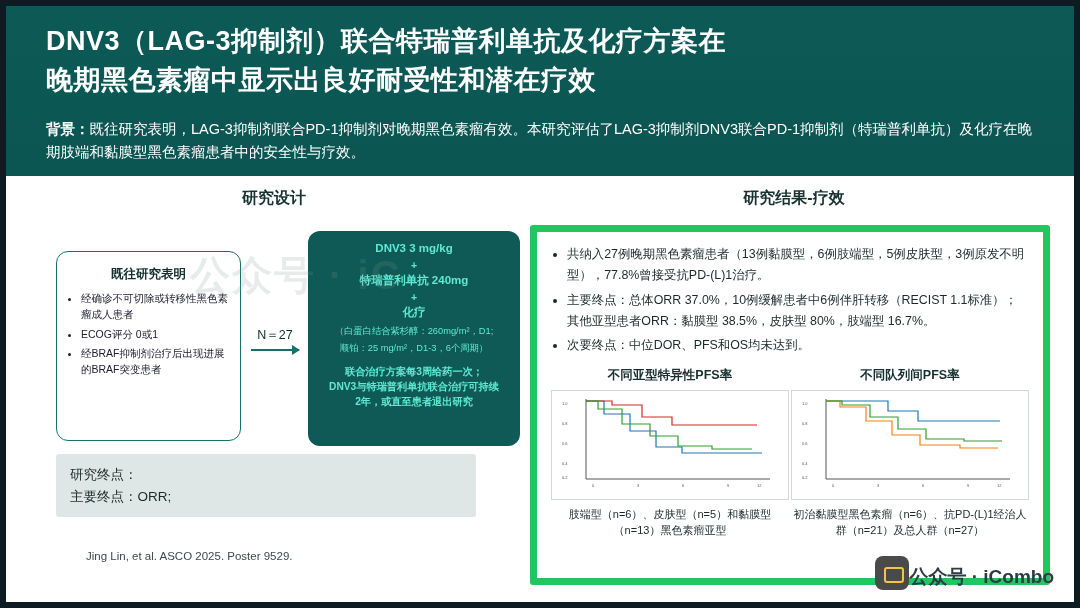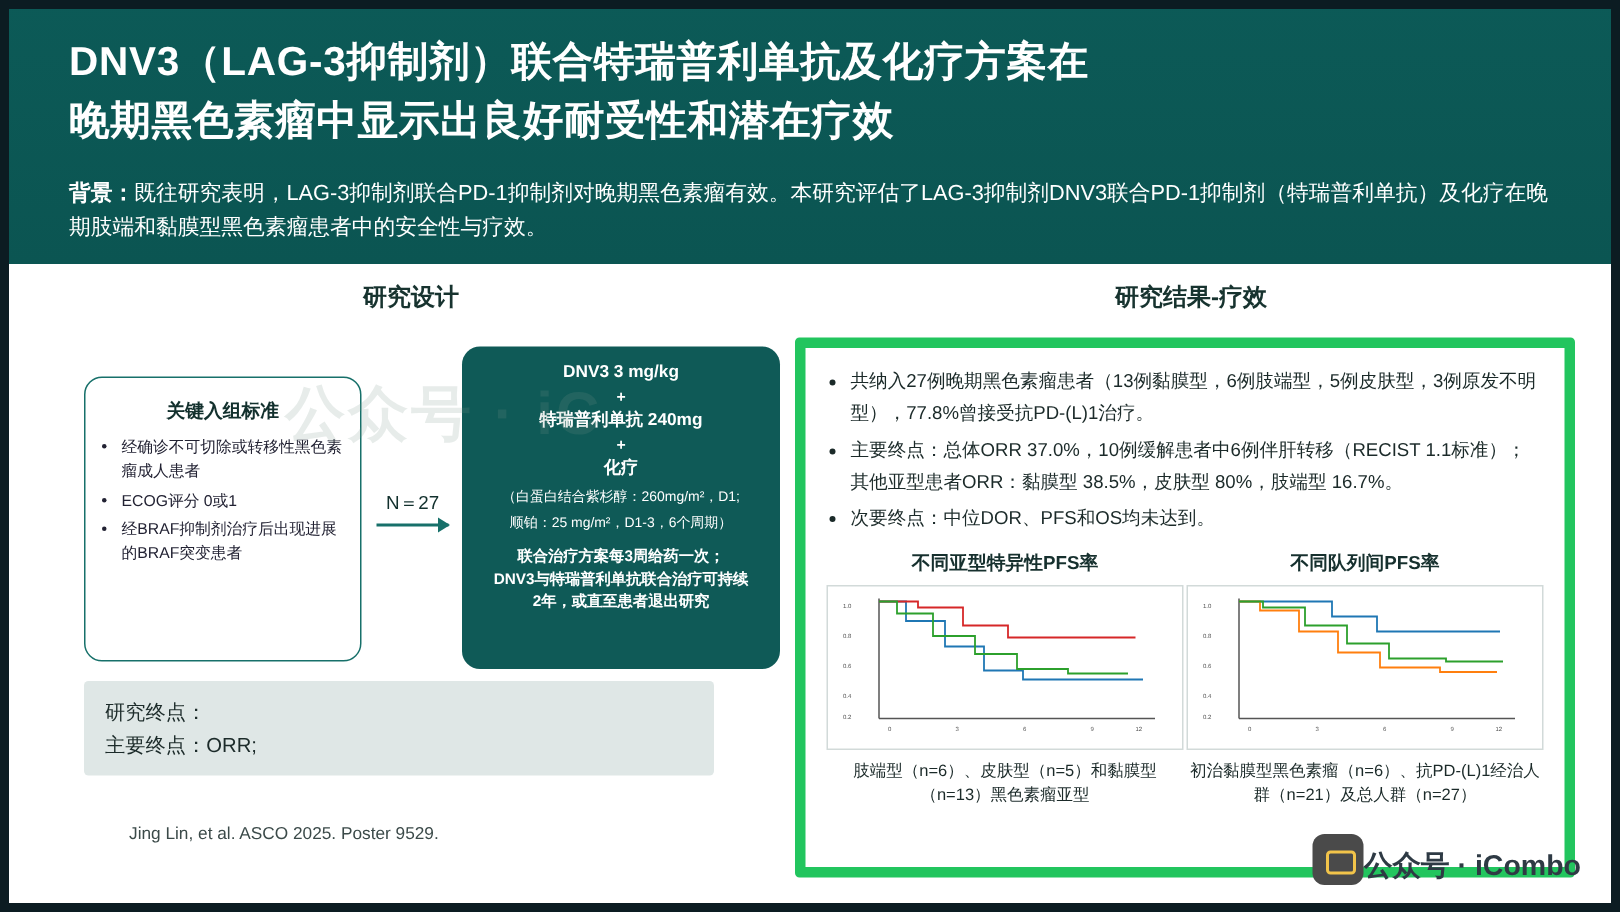--- a/index.html
+++ b/index.html
@@ -145,21 +145,21 @@
   .treat-box {
     position: absolute;
     left: 280px;
     top: 0px;
     width: 212px;
     height: 215px;
     background: #0f5a57;
     border-radius: 12px;
     box-sizing: border-box;
     padding: 10px 8px;
-    color: #ffffff;
+    color: #5eead4;
     text-align: center;
   }
   .treat-line {
     font-size: 11.5px;
     font-weight: bold;
     line-height: 1.35;
   }
   .treat-plus {
     font-size: 10.5px;
     font-weight: bold;
@@ -309,21 +309,21 @@
   </div>
 
   <div class="body-area"></div>
 
   <div class="col-left">
     <div class="section-title">研究设计</div>
 
     <div class="design-wrap">
 
       <div class="criteria-box">
-        <div class="criteria-title">关键入组标准</div>
+        <div class="criteria-title">既往研究表明</div>
         <ul class="criteria-list">
           <li>经确诊不可切除或转移性黑色素瘤成人患者</li>
           <li>ECOG评分 0或1</li>
           <li>经BRAF抑制剂治疗后出现进展的BRAF突变患者</li>
         </ul>
       </div>
 
       <div class="arrow-wrap">
         <div class="arrow-label">N＝27</div>
         <div class="arrow-line"></div>

